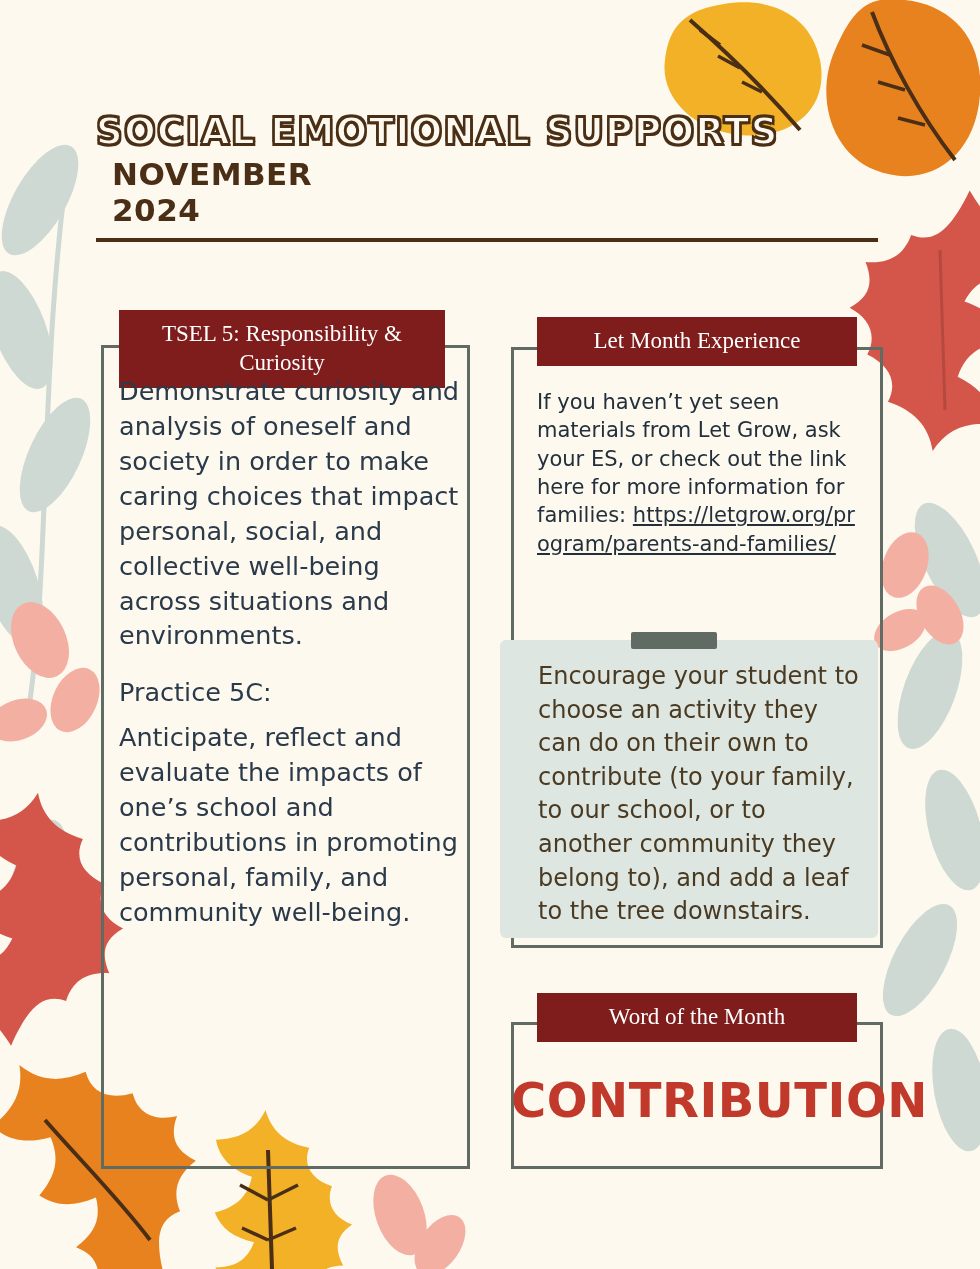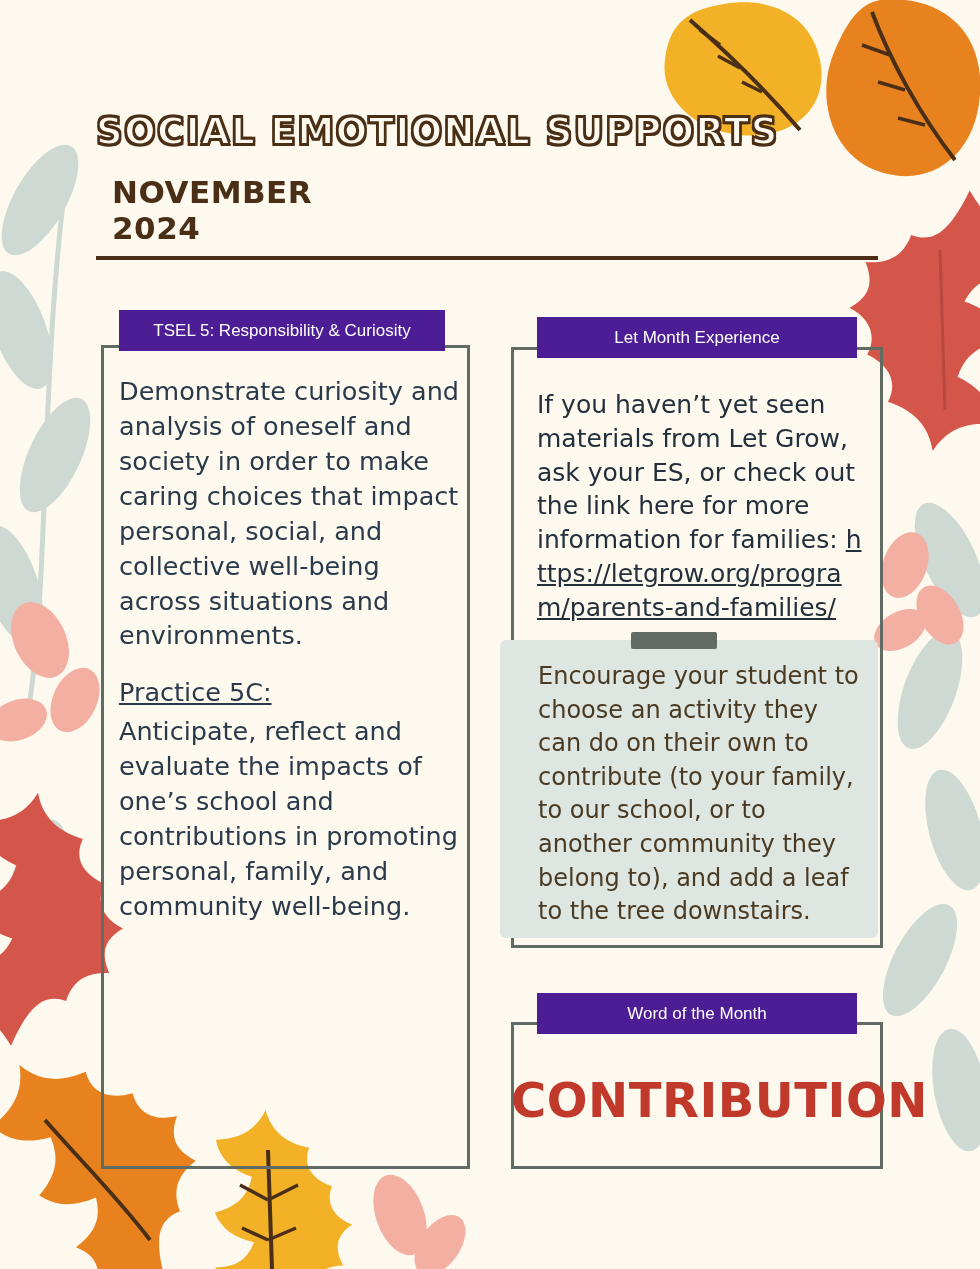--- a/index.html
+++ b/index.html
@@ -61,46 +61,45 @@
     font-family: "DejaVu Sans", sans-serif;
     font-weight: bold;
     font-size: 86px;
     line-height: 0.95;
     letter-spacing: 1px;
     color: #69786f;
     white-space: nowrap;
   }
   .date-block {
     margin-left: 16px;
-    margin-top: 18px;
     font-family: "DejaVu Sans", sans-serif;
     font-weight: bold;
     font-size: 31px;
     line-height: 1.15;
     color: #4a2f16;
     letter-spacing: 0.5px;
   }
   .rule {
     margin-top: 10px;
     width: 782px;
     height: 4px;
     background: #4a2f16;
   }
 
   
   .panel-title {
     position: absolute;
-    background: #4c1d95;
+    background: #7f1d1d;
     color: #ffffff;
-    font-size: 17px;
+    font-size: 23px;
     line-height: 1.25;
     text-align: center;
     padding: 10px 14px;
     box-sizing: border-box;
-    font-family: Liberation Sans, sans-serif;
+    font-family: Liberation Serif, serif;
   }
   .panel-box {
     position: absolute;
     border: 3px solid #5f6b63;
     box-sizing: border-box;
     background: transparent;
   }
 
   
   #left-title {
@@ -119,43 +118,42 @@
     left: 119px;
     top: 374px;
     width: 340px;
     font-size: 25.5px;
     line-height: 1.37;
     color: #2b3a4a;
     font-family: "DejaVu Sans", sans-serif;
   }
   .left-body p { margin: 0 0 22px 0; }
   .practice-head {
-    text-decoration: underline;
     display: block;
-    margin-bottom: 4px;
+    margin-bottom: 10px;
   }
 
   
   #lg-title {
     left: 537px;
     top: 317px;
     width: 320px;
   }
   #lg-box {
     left: 511px;
     top: 347px;
     width: 372px;
     height: 601px;
   }
   .lg-body {
     position: absolute;
     left: 537px;
     top: 388px;
     width: 330px;
-    font-size: 25px;
+    font-size: 21px;
     line-height: 1.35;
     color: #23303c;
     font-family: "DejaVu Sans", sans-serif;
   }
   .lg-link {
     text-decoration: underline;
     color: #23303c;
     word-break: break-all;
   }
 

